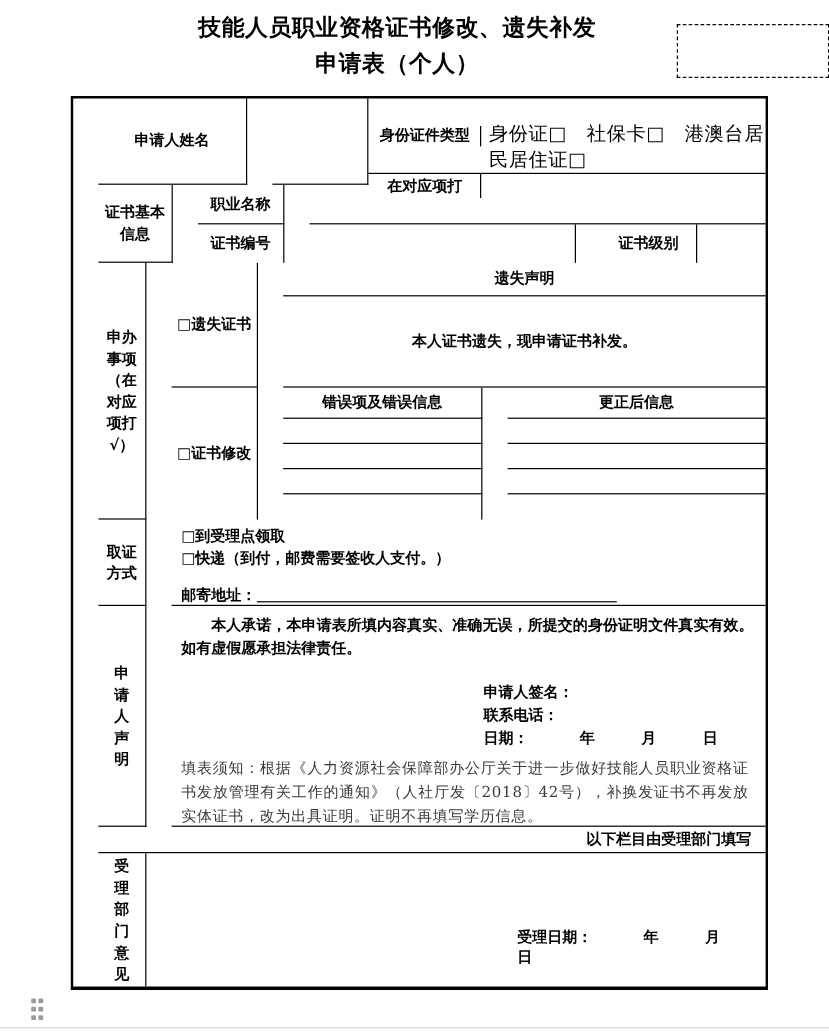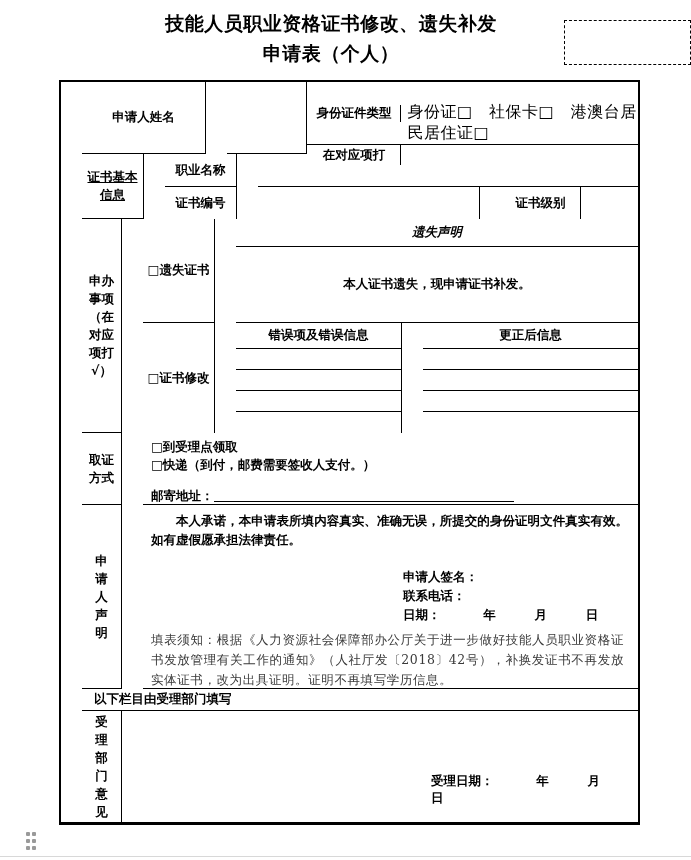--- a/index.html
+++ b/index.html
@@ -142,21 +142,21 @@
   
   .addr-line {
     display: inline-block;
     border-bottom: 1.3px solid #000;
     width: 300px;
     height: 13px;
     vertical-align: -2px;
   }
   .banner {
     width: 100%;
-    text-align: left;
+    text-align: right;
     font-size: 12.5px;
     font-weight: bold;
     padding: 3px 12px;
   }
 
   
   .dots {
     position: absolute;
     left: 26px; top: 832px;
     width: 14px; height: 20px;
@@ -197,21 +197,21 @@
         <div class="c-id-value">身份证□　社保卡□　港澳台居民居住证□</div>
       </div>
       <div class="id-row">
         <div class="c-id-label">在对应项打</div>
         <div class="c-id-value"></div>
       </div>
     </div>
   </div>
 
   <div class="row">
-    <div class="cell c-cb-label" style="height:65px;text-decoration:underline;">
+    <div class="cell c-cb-label" style="height:65px;">
       <div class="wrap2">证书基本信息</div>
     </div>
     <div style="flex:1;">
       <div class="row">
         <div class="cell c-cb-sub" style="height:33px;">职业名称</div>
         <div class="cell blank" style="flex:1;height:33px;border-right:none;"></div>
       </div>
       <div class="row last">
         <div class="cell c-cb-sub" style="height:32px;border-bottom:none;">证书编号</div>
         <div class="cell blank" style="width:222px;height:32px;border-bottom:none;"></div>
@@ -223,21 +223,21 @@
 
   <div class="row">
     <div class="cell c-ap-label" style="height:214px;">
       <div class="wrap2">申办事项（在对应项打√）</div>
     </div>
     <div style="flex:1;">
 
       <div class="row">
         <div class="cell c-ap-sub" style="height:104px;">□遗失证书</div>
         <div style="flex:1;">
-          <div class="cell" style="height:28px;border-right:none;font-style:italic;">遗失声明</div>
+          <div class="cell" style="height:28px;border-right:none;">遗失声明</div>
           <div class="cell" style="height:76px;border-right:none;">本人证书遗失，现申请证书补发。</div>
         </div>
       </div>
 
       <div class="row last">
         <div class="cell c-ap-sub" style="height:110px;border-bottom:none;">□证书修改</div>
         <div style="flex:1;">
           <div class="row">
             <div class="cell" style="width:166px;height:26px;">错误项及错误信息</div>
             <div class="cell" style="flex:1;height:26px;border-right:none;">更正后信息</div>

